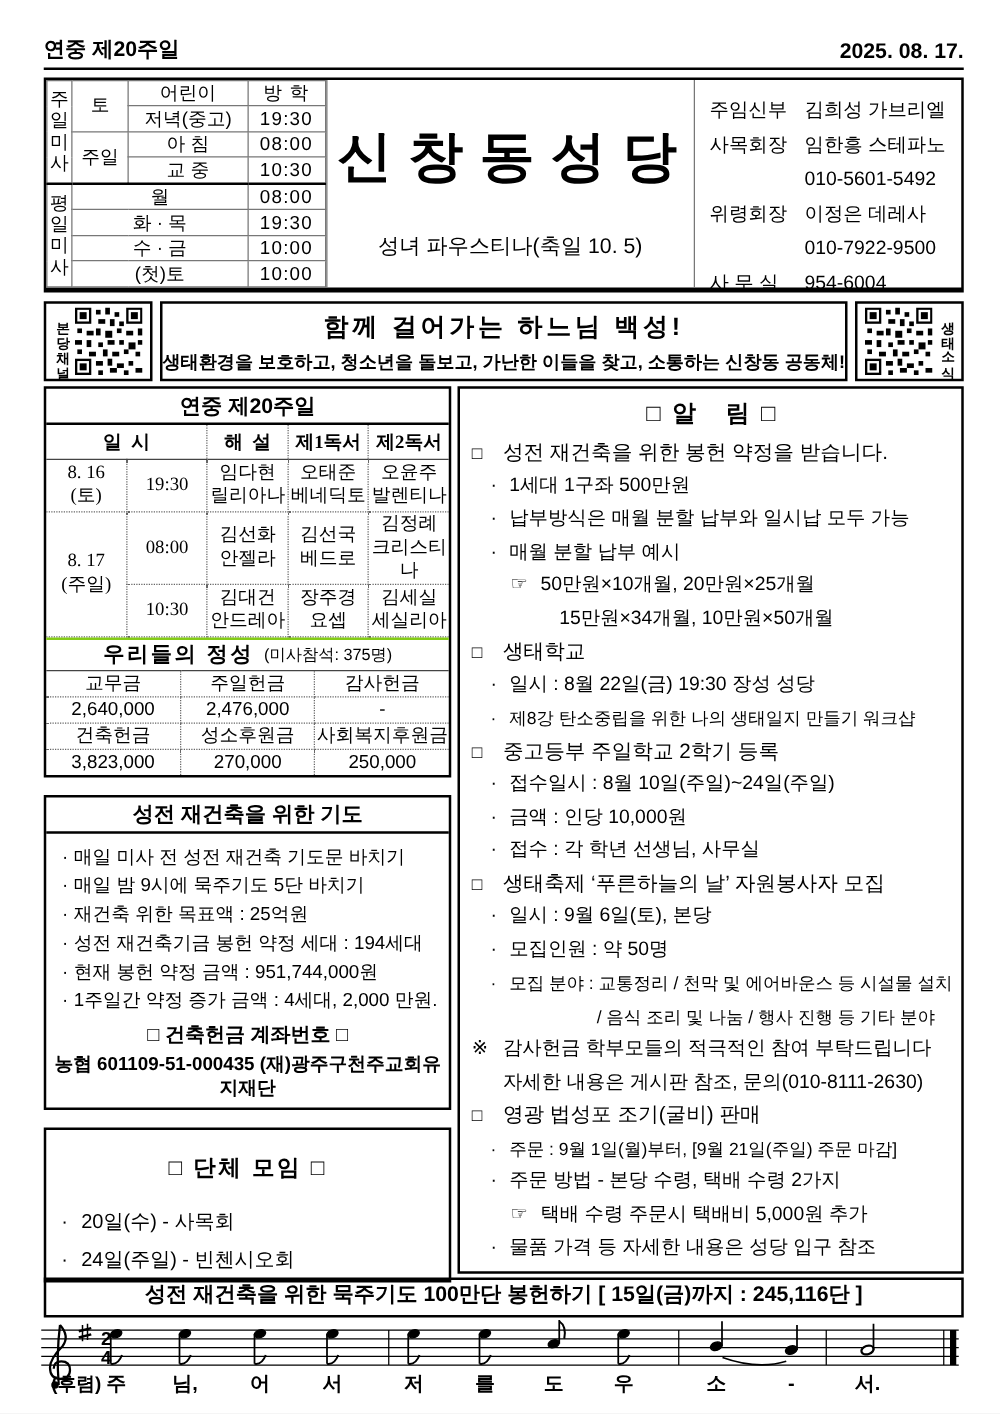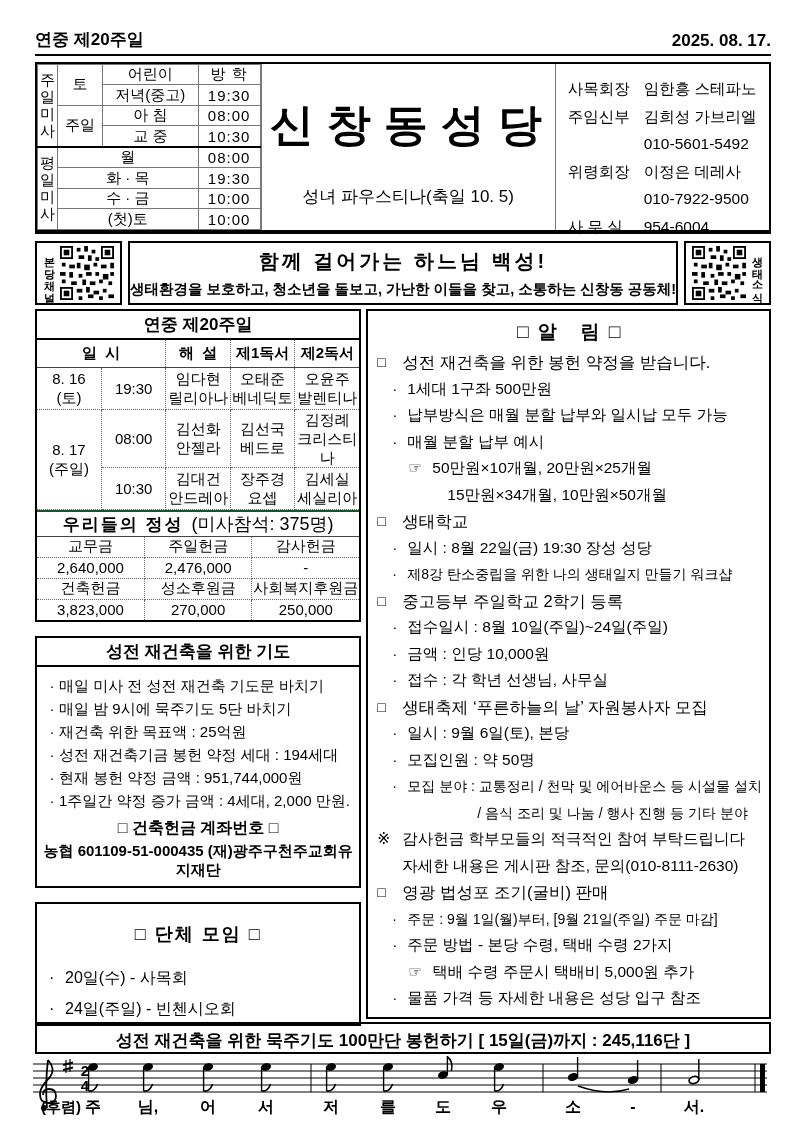--- a/index.html
+++ b/index.html
@@ -42,33 +42,33 @@
   .msg-box { flex:1; border:2px solid #000; display:flex; flex-direction:column; justify-content:center; align-items:center; }
   .msg-title { font-size:20px; font-weight:bold; letter-spacing:3px; }
   .msg-sub { font-size:14.5px; font-weight:bold; margin-top:5px; white-space:nowrap; }
   
   .cols { position:absolute; left:35px; top:309px; width:736px; height:710px; display:flex; gap:5px; }
   .leftcol { width:364px; display:flex; flex-direction:column; }
   .rightcol { flex:1; border:2px solid #000; padding:4px 7px 0 9px; }
   .box { border:2px solid #000; background:#fff; }
   .sec-title { height:29px; line-height:28px; text-align:center; font-size:17px; font-weight:bold; border-bottom:2px solid #000; }
   
-  table.readers { width:100%; border-collapse:collapse; table-layout:fixed; font-size:15px; }
+  table.readers { width:100%; border-collapse:collapse; table-layout:fixed; font-size:15px;font-family:Liberation Serif, serif; }
   table.readers th { height:27px; font-weight:bold; border:1px dotted #666; border-top:none; white-space:pre; }
   table.readers td { border:1px dotted #666; text-align:center; vertical-align:middle; height:42px; }
   table.readers .dt { width:68px; }
   table.readers .tm2 { width:52px; }
   table.readers tr.hd th:first-child, table.readers td:first-child { border-left:none; }
   table.readers th:last-child, table.readers td:last-child { border-right:none;text-align:center; }
   table.readers tr.hd th { border-bottom:1px solid #444; }
   .two { white-space:pre-line; line-height:19px;margin-top:23px; }
   
-  .offer-head { border-top:2px solid #14532d; height:26px; display:flex; align-items:flex-end; justify-content:center; gap:8px; }
+  .offer-head { border-top:2px solid #84cc16; height:26px; display:flex; align-items:center; justify-content:center; gap:8px; }
   .offer-title { font-size:17px; font-weight:bold; letter-spacing:2px; }
-  .offer-att { font-size:18px; }
+  .offer-att { font-size:13px; }
   table.offers { width:100%; border-collapse:collapse; table-layout:fixed; font-size:15px; }
   table.offers td { border:1px dotted #666; text-align:center; height:21px; }
   table.offers td:first-child { border-left:none; }
   table.offers td:last-child { border-right:none; }
   table.offers tr:first-child td { border-top:1px solid #444;margin-top:48px; }
   table.offers tr:last-child td { border-bottom:none; }
   
   .box-prayer { margin-top:14px; }
   .prayer-list { padding:7px 4px 2px 8px; }
   .pl { display:flex; font-size:15px; line-height:23px; }
@@ -89,21 +89,21 @@
   .ni.h .nm { width:25px; font-size:14px; }
   .ni.b { padding-left:15px; } .ni.b .nm { width:15px; }
   .ni.f { padding-left:31px; } .ni.f .nm { width:24px; }
   .ni.c  { padding-left:70px; } .ni.c .nm { width:0; overflow:hidden; }
   .ni.c2 { padding-left:100px; } .ni.c2 .nm { width:0; overflow:hidden; }
   .ni.c3 { padding-left:25px; } .ni.c3 .nm { width:0; overflow:hidden; }
   .ni.n .nm { width:25px; }
   .ni.sm { font-size:14px; }
   
   .rbanner { position:absolute; left:35px; top:1022px; width:736px; height:32px; border:2px solid #000;
-    display:flex; align-items:flex-end; justify-content:center; font-size:17px; font-weight:bold; }
+    display:flex; align-items:flex-start; justify-content:center; font-size:17px; font-weight:bold; }
   
   .music { position:absolute; left:31px; top:1056px; width:740px; height:74px; }
   .music text { font-family:"Liberation Sans","DejaVu Sans",sans-serif; }
 </style>
 </head>
 <body>
 
 <div class="page">
 
   <div class="topbar">
@@ -151,26 +151,26 @@
         <td class="tm">10:00</td>
       </tr>
     </tbody>
       </table>
     <div class="center-panel">
       <div class="church-name">신창동성당</div>
       <div class="church-saint">성녀 파우스티나(축일 10. 5)</div>
     </div>
     <div class="contact-panel">
       <div class="cl">
+          <span class="cr">주임신부</span>
+          <span class="cv">김희성 가브리엘</span>
+        </div>
+      <div class="cl">
           <span class="cr">사목회장</span>
           <span class="cv">임한흥 스테파노</span>
-        </div>
-      <div class="cl">
-          <span class="cr">주임신부</span>
-          <span class="cv">김희성 가브리엘</span>
         </div>
       <div class="cl">
           <span class="cr"></span>
           <span class="cv">010-5601-5492</span>
         </div>
       <div class="cl">
           <span class="cr">위령회장</span>
           <span class="cv">이정은 데레사</span>
         </div>
       <div class="cl">

